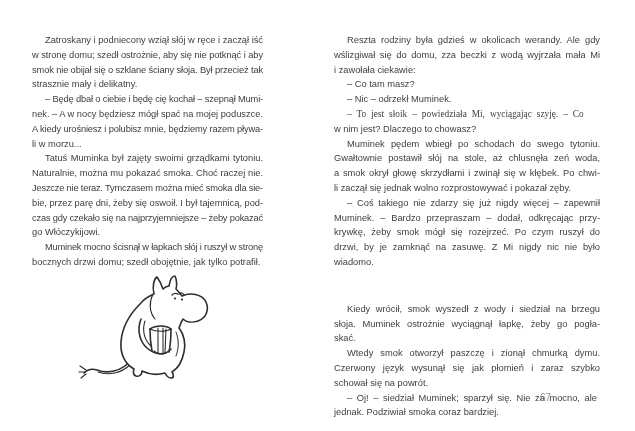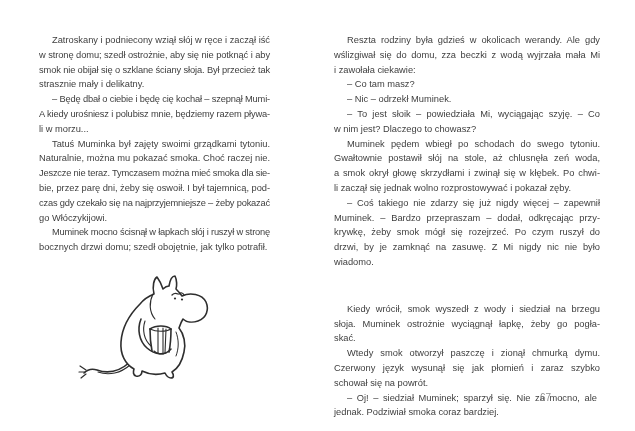--- a/index.html
+++ b/index.html
@@ -3,21 +3,21 @@
 <meta charset="utf-8">
 <style>
   html,body{margin:0;padding:0;}
   body{
     width:635px;height:431px;
     background:var(--bg-color,#ffffff);
     position:relative;overflow:hidden;
     font-family:"Liberation Sans","DejaVu Sans",sans-serif;
   }
   .page-col{position:absolute;}
-  #left-col{left:39px;top:33px;width:231px;}
+  #left-col{left:32px;top:33px;width:231px;}
   #right-col{left:334px;top:33px;width:266px;}
   .text-line{
     height:14.8px;line-height:14.8px;font-size:9.3px;
     color:var(--text-color,#3e3e3e);
     white-space:nowrap;
   }
   .text-line.indent{padding-left:13px;}
   .illustration{
     position:absolute;left:78px;top:272px;width:136px;height:112px;
     color:var(--ink-color,#2e2e2e);
@@ -31,39 +31,40 @@
 </style>
 </head>
 <body>
 
 <div id="left-col" class="page-col">
     <div class="text-line indent" style="letter-spacing: -0.001px;"><span>Zatroskany i podniecony wziął słój w ręce i zaczął iść</span></div>
     <div class="text-line" style="letter-spacing: -0.073px;"><span>w stronę domu; szedł ostrożnie, aby się nie potknąć i aby</span></div>
     <div class="text-line" style="letter-spacing: -0.129px; text-align: center;"><span>smok nie obijał się o szklane ściany słoja. Był przecież tak</span></div>
     <div class="text-line"><span>strasznie mały i delikatny.</span></div>
     <div class="text-line indent" style="letter-spacing: -0.164px;"><span>– Będę dbał o ciebie i będę cię kochał – szepnął Mumi-</span></div>
+    <div class="text-line" style="letter-spacing: -0.01px;"><span>nek. – A w nocy będziesz mógł spać na mojej poduszce.</span></div>
     <div class="text-line" style="letter-spacing: -0.147px;"><span>A kiedy urośniesz i polubisz mnie, będziemy razem pływa-</span></div>
     <div class="text-line"><span>li w morzu...</span></div>
     <div class="text-line indent" style="word-spacing: 0.854px;"><span>Tatuś Muminka był zajęty swoimi grządkami tytoniu.</span></div>
     <div class="text-line" style="word-spacing: 0.15px;"><span>Naturalnie, można mu pokazać smoka. Choć raczej nie.</span></div>
     <div class="text-line" style="letter-spacing: -0.197px;"><span>Jeszcze nie teraz. Tymczasem można mieć smoka dla sie-</span></div>
     <div class="text-line" style="letter-spacing: -0.026px;"><span>bie, przez parę dni, żeby się oswoił. I był tajemnicą, pod-</span></div>
     <div class="text-line" style="letter-spacing: -0.194px;"><span>czas gdy czekało się na najprzyjemniejsze – żeby pokazać</span></div>
     <div class="text-line"><span>go Włóczykijowi.</span></div>
     <div class="text-line indent" style="letter-spacing: -0.202px;"><span>Muminek mocno ścisnął w łapkach słój i ruszył w stronę</span></div>
     <div class="text-line"><span>bocznych drzwi domu; szedł obojętnie, jak tylko potrafił.</span></div>
   </div>
 
 <div id="right-col" class="page-col">
     <div class="text-line indent" style="word-spacing: 2.385px;"><span>Reszta rodziny była gdzieś w okolicach werandy. Ale gdy</span></div>
     <div class="text-line" style="word-spacing: 1.953px;"><span>wślizgiwał się do domu, zza beczki z wodą wyjrzała mała Mi</span></div>
     <div class="text-line"><span>i zawołała ciekawie:</span></div>
     <div class="text-line indent"><span>– Co tam masz?</span></div>
     <div class="text-line indent"><span>– Nic – odrzekł Muminek.</span></div>
-    <div class="text-line indent" style="word-spacing: 2.684px;"><span>– To jest słoik – powiedziała Mi, wyciągając szyję. – Co</span></div>
+    <div class="text-line indent" style="word-spacing: 2.684px; font-family: Liberation Serif, serif;"><span>– To jest słoik – powiedziała Mi, wyciągając szyję. – Co</span></div>
     <div class="text-line"><span>w nim jest? Dlaczego to chowasz?</span></div>
     <div class="text-line indent" style="word-spacing: 3.583px;"><span>Muminek pędem wbiegł po schodach do swego tytoniu.</span></div>
     <div class="text-line" style="word-spacing: 3.535px;"><span>Gwałtownie postawił słój na stole, aż chlusnęła zeń woda,</span></div>
     <div class="text-line" style="word-spacing: 1.213px;"><span>a smok okrył głowę skrzydłami i zwinął się w kłębek. Po chwi-</span></div>
     <div class="text-line"><span>li zaczął się jednak wolno rozprostowywać i pokazał zęby.</span></div>
     <div class="text-line indent" style="word-spacing: 2.252px; text-align: center;"><span>– Coś takiego nie zdarzy się już nigdy więcej – zapewnił</span></div>
     <div class="text-line" style="word-spacing: 3.306px;"><span>Muminek. – Bardzo przepraszam – dodał, odkręcając przy-</span></div>
     <div class="text-line" style="word-spacing: 3.264px;"><span>krywkę, żeby smok mógł się rozejrzeć. Po czym ruszył do</span></div>
     <div class="text-line" style="word-spacing: 3.232px;"><span>drzwi, by je zamknąć na zasuwę. Z Mi nigdy nic nie było</span></div>
     <div class="text-line"><span>wiadomo.</span></div>

